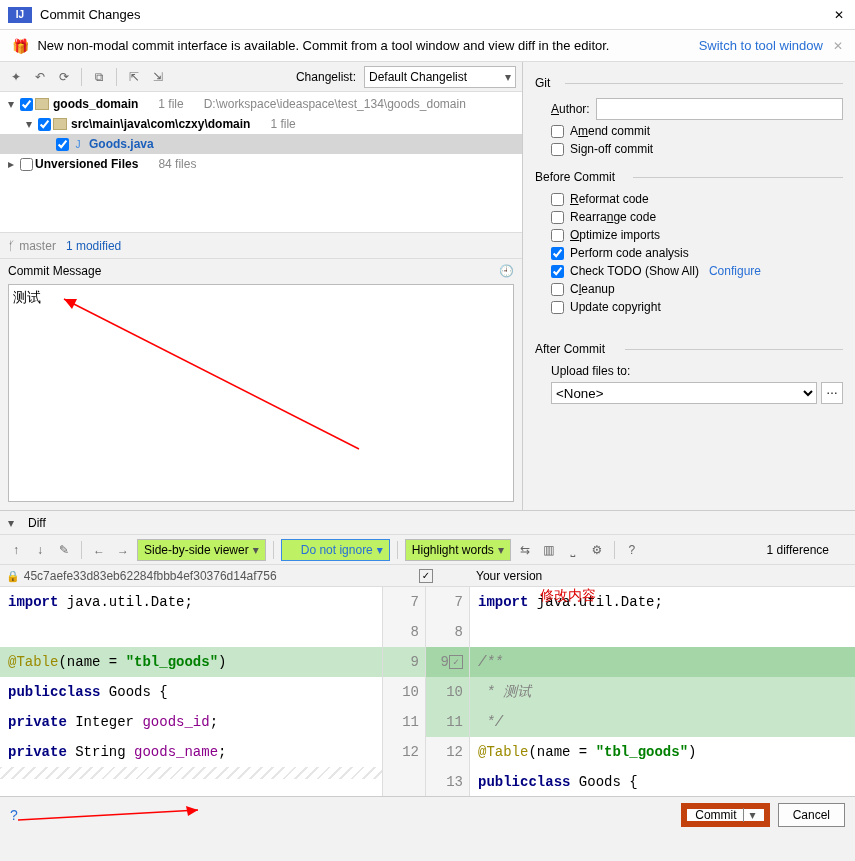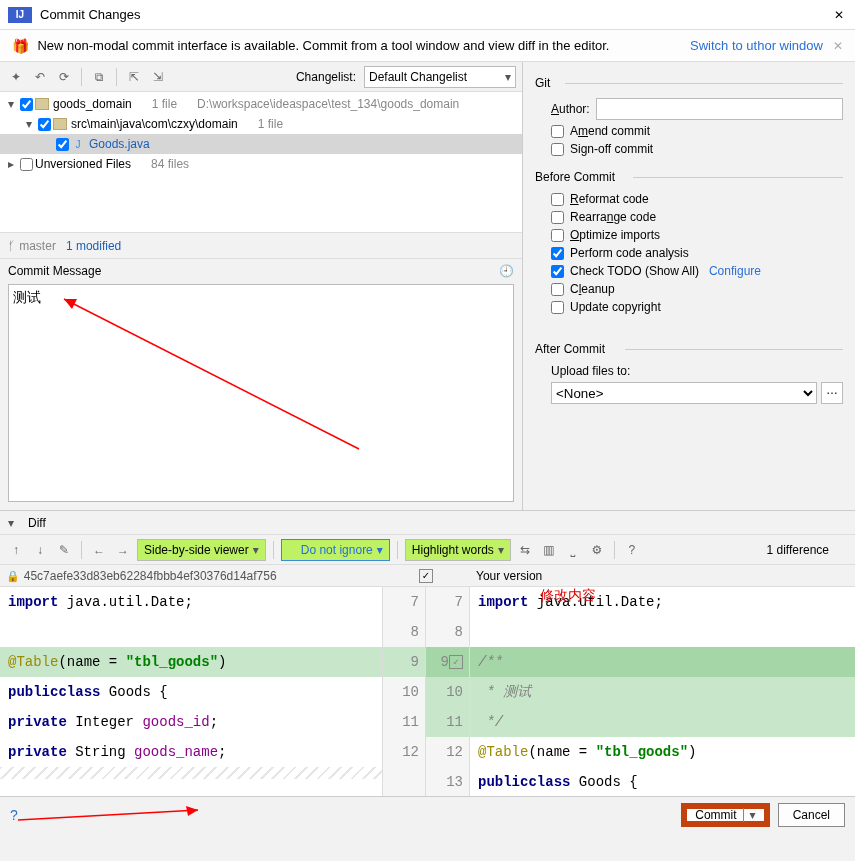--- a/index.html
+++ b/index.html
@@ -20,21 +20,21 @@
 .tb-sep { width: 1px; height: 18px; background: #ccc; margin: 0 3px; }
 .changelist-label { margin-left: auto; margin-right: 4px; }
 .changelist-combo { width: 152px; height: 22px; background: #fff; border: 1px solid #bbb; padding: 0 4px; display: flex; align-items: center; }
 .tree { flex: 0 0 140px; background: #fff; overflow: auto; padding: 2px 0; }
 .tree-row { display: flex; align-items: center; height: 20px; padding: 0 4px; }
 .tree-row.sel { background: #d6d6d6; }
 .tree-exp { width: 14px; text-align: center; color: #555; cursor: pointer; }
 .tree-cb { margin: 0 2px; }
 .tree-dir-icon { width: 14px; height: 12px; background: #d7c99a; border: 1px solid #b8a76e; margin-right: 4px; }
 .tree-java-icon { width: 14px; height: 14px; display:inline-flex; align-items:center; justify-content:center; color:#3a8ae4; margin-right: 4px; font-size:10px;}
-.tree-label { color: #000; }
+.tree-label { color: #000; font-weight: bold; }
 .tree-label.blue { color: #1a5fbb; }
 .tree-meta { color: #888; margin-left: 20px; }
 .branch-bar { height: 26px; display: flex; align-items: center; padding: 0 8px; border-top: 1px solid #ddd; color: #888; }
 .branch-bar .branch-icon { margin-right: 4px; font-family: monospace; }
 .branch-bar .mod { color: #1a5fbb; margin-left: 10px; }
 .commit-msg-header { height: 24px; display: flex; align-items: center; padding: 0 8px; border-top: 1px solid #ddd; }
 .commit-msg-header .clock { margin-left: auto; color: #999; }
 .commit-msg { flex: 1; background: #fff; border: 1px solid #bbb; margin: 2px 8px 8px 8px; padding: 4px; font-size: 14px; position: relative; }
 .arrow-overlay { position: absolute; pointer-events: none; }
 .right-pane { flex: 1; padding: 8px 12px; overflow: auto; }
@@ -88,21 +88,21 @@
 
 <div class="titlebar">
   <div class="icon">IJ</div>
   <div class="title">Commit Changes</div>
   <div class="close">✕</div>
 </div>
 
 <div class="banner">
   <span class="gift">🎁</span>
   <span class="msg">New non-modal commit interface is available. Commit from a tool window and view diff in the editor.</span>
-  <span class="link">Switch to uthor window</span>
+  <span class="link">Switch to tool window</span>
   <span class="x">✕</span>
 </div>
 
 <div class="main">
   <div class="left-pane">
 
     <div class="toolbar">
       <div class="tb-icon">✦</div>
       <div class="tb-icon">↶</div>
       <div class="tb-icon">⟳</div>

